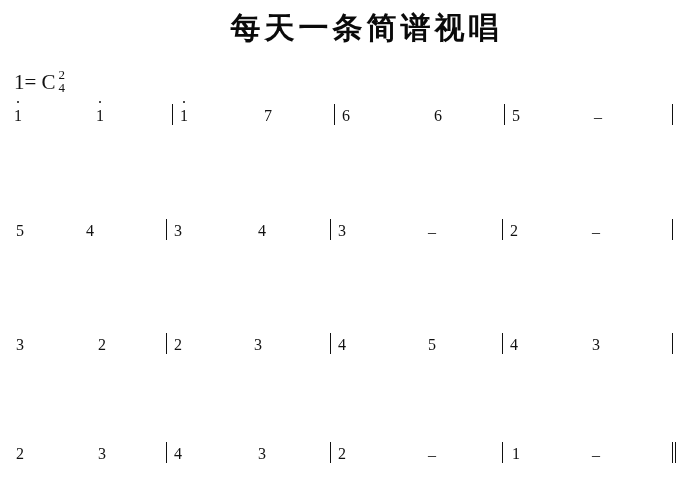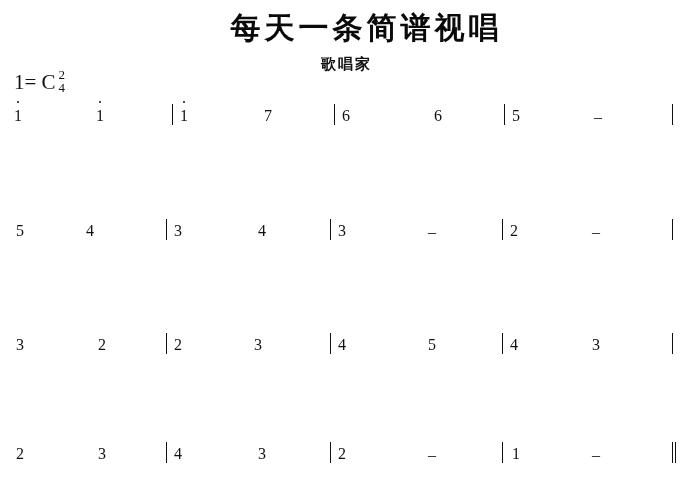--- a/index.html
+++ b/index.html
@@ -113,21 +113,20 @@
     font-size: 16px;
     color: #111111;
   }
 </style>
 </head>
 <body>
 
 <div class="sheet">
 
   <div class="title">每天一条简谱视唱</div>
-  <div class="subtitle">歌唱家</div>
 
   <div class="keysig">
     <span class="dokey">1= C</span>
     <span class="meter">
       <span class="num">2</span>
       <span class="den">4</span>
     </span>
   </div>
 
   <div class="staff staff-1">

